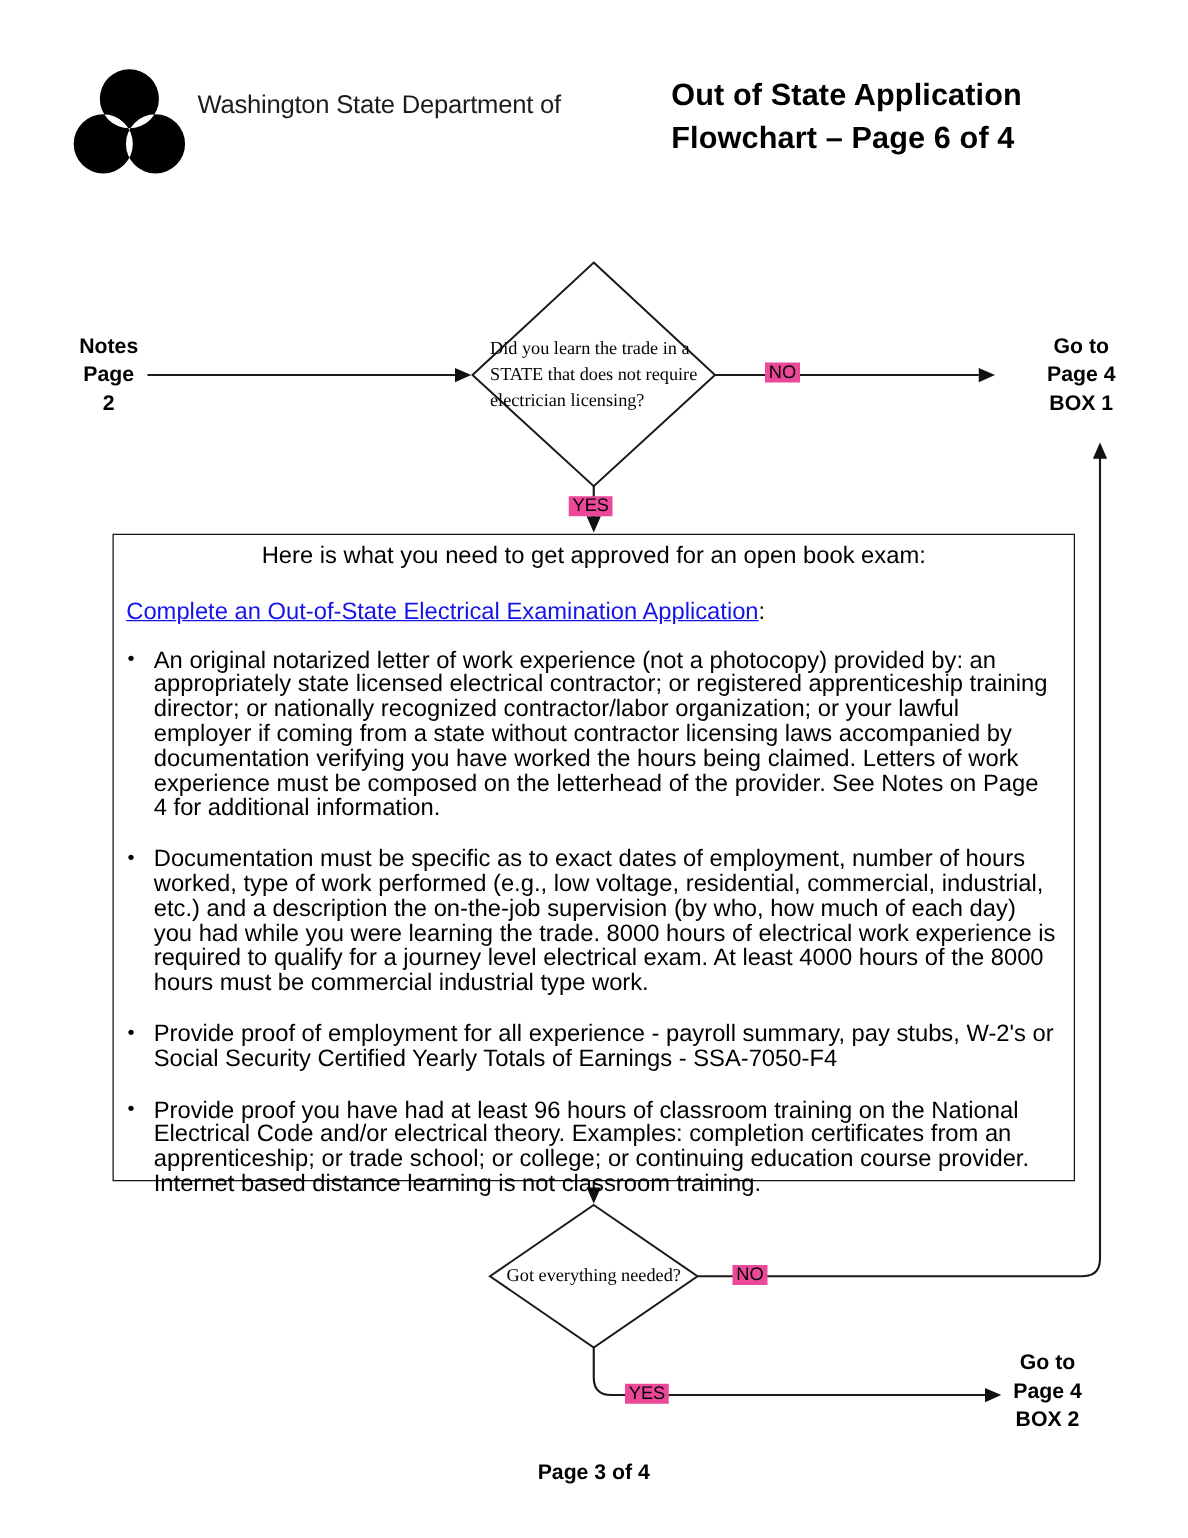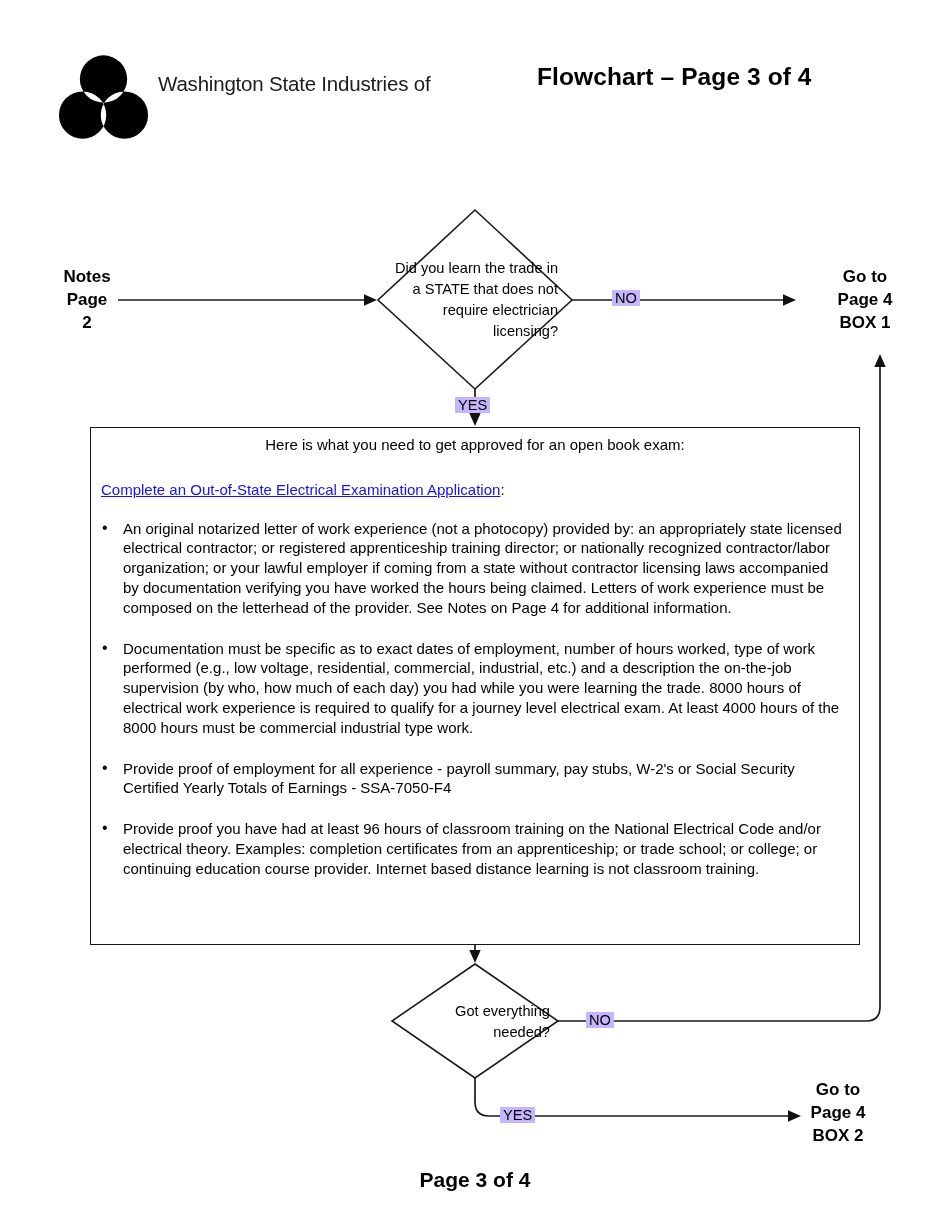--- a/index.html
+++ b/index.html
@@ -10,49 +10,50 @@
   .logo-text{position:absolute;left:158px;top:72px;color:#1c1c1c;}
   .logo-line1{font-size:20.5px;letter-spacing:-0.2px;}
   .logo-line2{font-size:35px;letter-spacing:-0.5px;margin-top:1px;}
   .doc-title{position:absolute;left:537px;top:60px;font-size:24.5px;font-weight:bold;line-height:33.5px;letter-spacing:0.1px;}
 
   
   svg.flow{position:absolute;left:0;top:0;z-index:1;}
 
   
   .flow-label{position:absolute;z-index:3;font-weight:bold;font-size:17px;line-height:23px;text-align:center;}
-  .yn{position:absolute;z-index:3;font-size:14.6px;background:#c4b5fd;padding:0 3px;text-align:center;}
-  .diamond-text{position:absolute;z-index:3;font-size:14.6px;line-height:21px;text-align:right;display:flex;align-items:center;justify-content:center;}
+  .yn{position:absolute;z-index:3;font-size:14.6px;background:#ec4899;padding:0 3px;text-align:center;}
+  .diamond-text{position:absolute;z-index:3;font-size:14.6px;line-height:21px;text-align:left;display:flex;align-items:center;justify-content:center;font-family:Liberation Serif, serif;}
 
   
-  .req-box{position:absolute;left:90px;top:427px;width:770px;height:518px;border:1.5px solid #151515;background:#fff;z-index:2;box-sizing:border-box;padding:0 10px;font-size:15px;line-height:19.8px;}
+  .req-box{position:absolute;left:90px;top:427px;width:770px;height:518px;border:1.5px solid #151515;background:#fff;z-index:2;box-sizing:border-box;padding:0 10px;font-size:19px;line-height:19.8px;}
   .req-heading{text-align:center;margin:7px 0 0 0;}
   .req-link-line{margin:25px 0 0 0;}
   .req-link{color:#1414e8;text-decoration:underline;margin-top:40px;}
   .req-support{margin:22px 0 0 0;}
   .req-list{list-style:none;margin:19px 0 12px 0;padding:0;}
   .req-list li{position:relative;padding-left:22px;padding-right:4px;margin-bottom:21px;}
   .req-list li::before{content:"\2022";position:absolute;left:1px;top:-1px;font-size:16px;}
 
-  .footer-label{position:absolute;left:0;top:1168px;width:950px;text-align:center;font-weight:bold;font-size:21px;z-index:3;}
+  .footer-label{position:absolute;left:0;top:1168px;width:950px;text-align:center;font-weight:bold;font-size:17px;z-index:3;}
 </style>
 </head>
 <body>
 
 <svg class="logo-svg" viewBox="0 0 100 92" aria-hidden="true">
   <path fill="#000" fill-rule="evenodd" d="
     M25.1,26 a24.9,24.9 0 1,0 49.8,0 a24.9,24.9 0 1,0 -49.8,0 Z
     M3.1,64 a24.9,24.9 0 1,0 49.8,0 a24.9,24.9 0 1,0 -49.8,0 Z
     M47.1,64 a24.9,24.9 0 1,0 49.8,0 a24.9,24.9 0 1,0 -49.8,0 Z"></path>
 </svg>
 <div class="logo-text">
-  <div class="logo-line1">Washington State Industries of</div>
+  <div class="logo-line1">Washington State Department of</div>
 </div>
 <div class="doc-title">
-  <div>Flowchart – Page 3 of 4</div>
+  <div>Out of State Application</div>
+  <div>Flowchart – Page 6 of 4</div>
 </div>
 
 <svg class="flow" width="950" height="1230" viewBox="0 0 950 1230">
   <g stroke="#1a1a1a" stroke-width="1.7" fill="none">
     <path d="M118,300 H364"></path>
     <path d="M572,300 H783"></path>
     <path d="M475,388 V414"></path>
     <path d="M475,944 V951"></path>
     <path d="M557,1021 H866 Q880,1021 880,1007 V366"></path>
     <path d="M475,1078 V1102 Q475,1116 489,1116 H788"></path>

